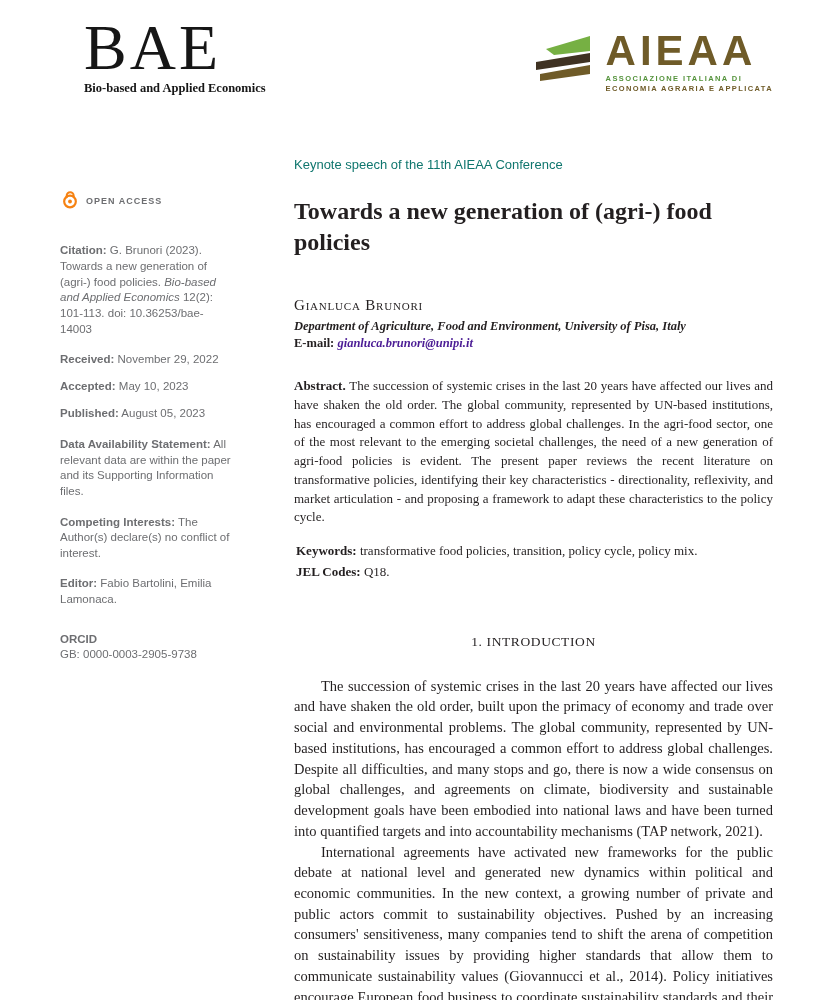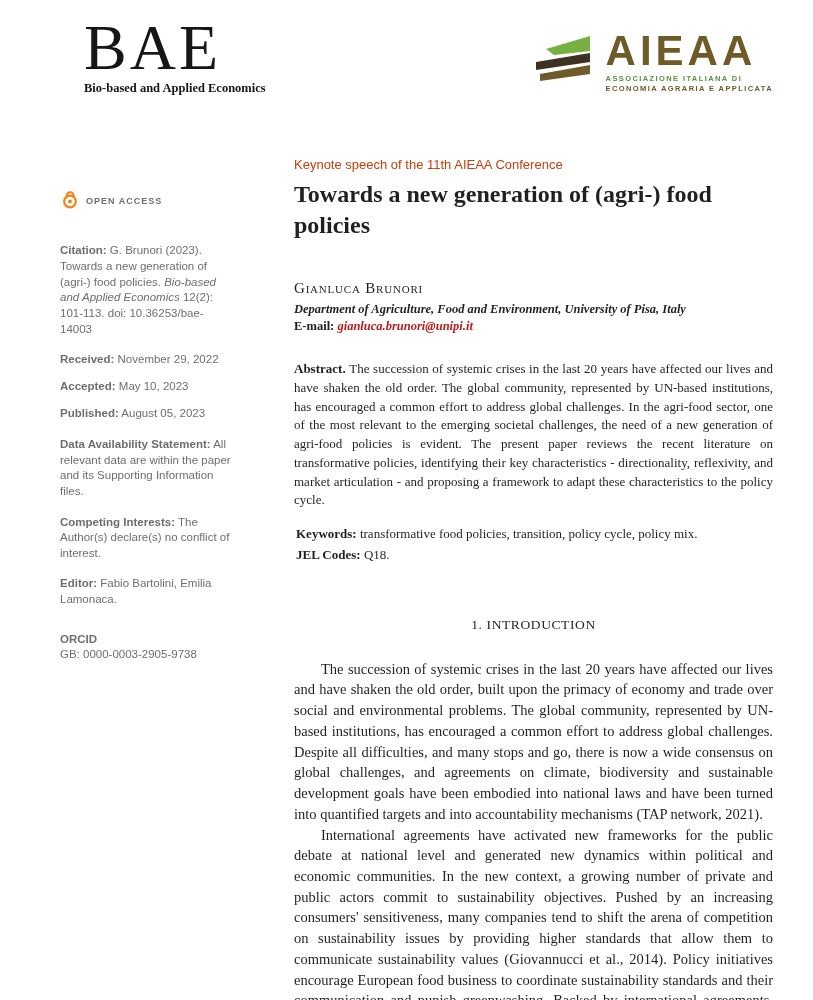--- a/index.html
+++ b/index.html
@@ -90,22 +90,22 @@
   }
   .sb-block { margin-bottom: 15px; }
   .sb-block.tight { margin-bottom: 1px; }
   .sb-label { font-weight: bold; }
   .sb-journal { font-style: italic; }
   .main { flex: 1; min-width: 0; }
   
   .kicker {
     font-family: "Liberation Sans", sans-serif;
     font-size: 13px;
-    color: #c2410c;
-    margin-bottom: 7px;
+    color: #0f766e;
+    margin-bottom: 24px;
   }
   .title {
     font-size: 24px;
     font-weight: bold;
     line-height: 1.28;
     margin: 0 0 40px 0;
     max-width: 455px;
     color: #231f20;
   }
   .author {
@@ -114,21 +114,21 @@
     letter-spacing: 0.8px;
     margin-bottom: 5px;
   }
   .affiliation {
     font-style: italic;
     font-weight: bold;
     font-size: 12.5px;
     margin-bottom: 2px;
   }
   .email-line { font-size: 12.5px; font-weight: bold; margin-bottom: 26px; }
-  .email-line .addr { font-style: italic; font-weight: bold; color: #b91c1c; text-decoration: none; }
+  .email-line .addr { font-style: italic; font-weight: bold; color: #4c1d95; text-decoration: none; }
   .abstract {
     font-size: 13px;
     line-height: 1.44;
     text-align: justify;
     margin: 0 0 15px 0;
   }
   .meta-line { font-size: 13px; line-height: 1.45; margin: 2px; }
   .bold { font-weight: bold; }
   
   .section-heading {

